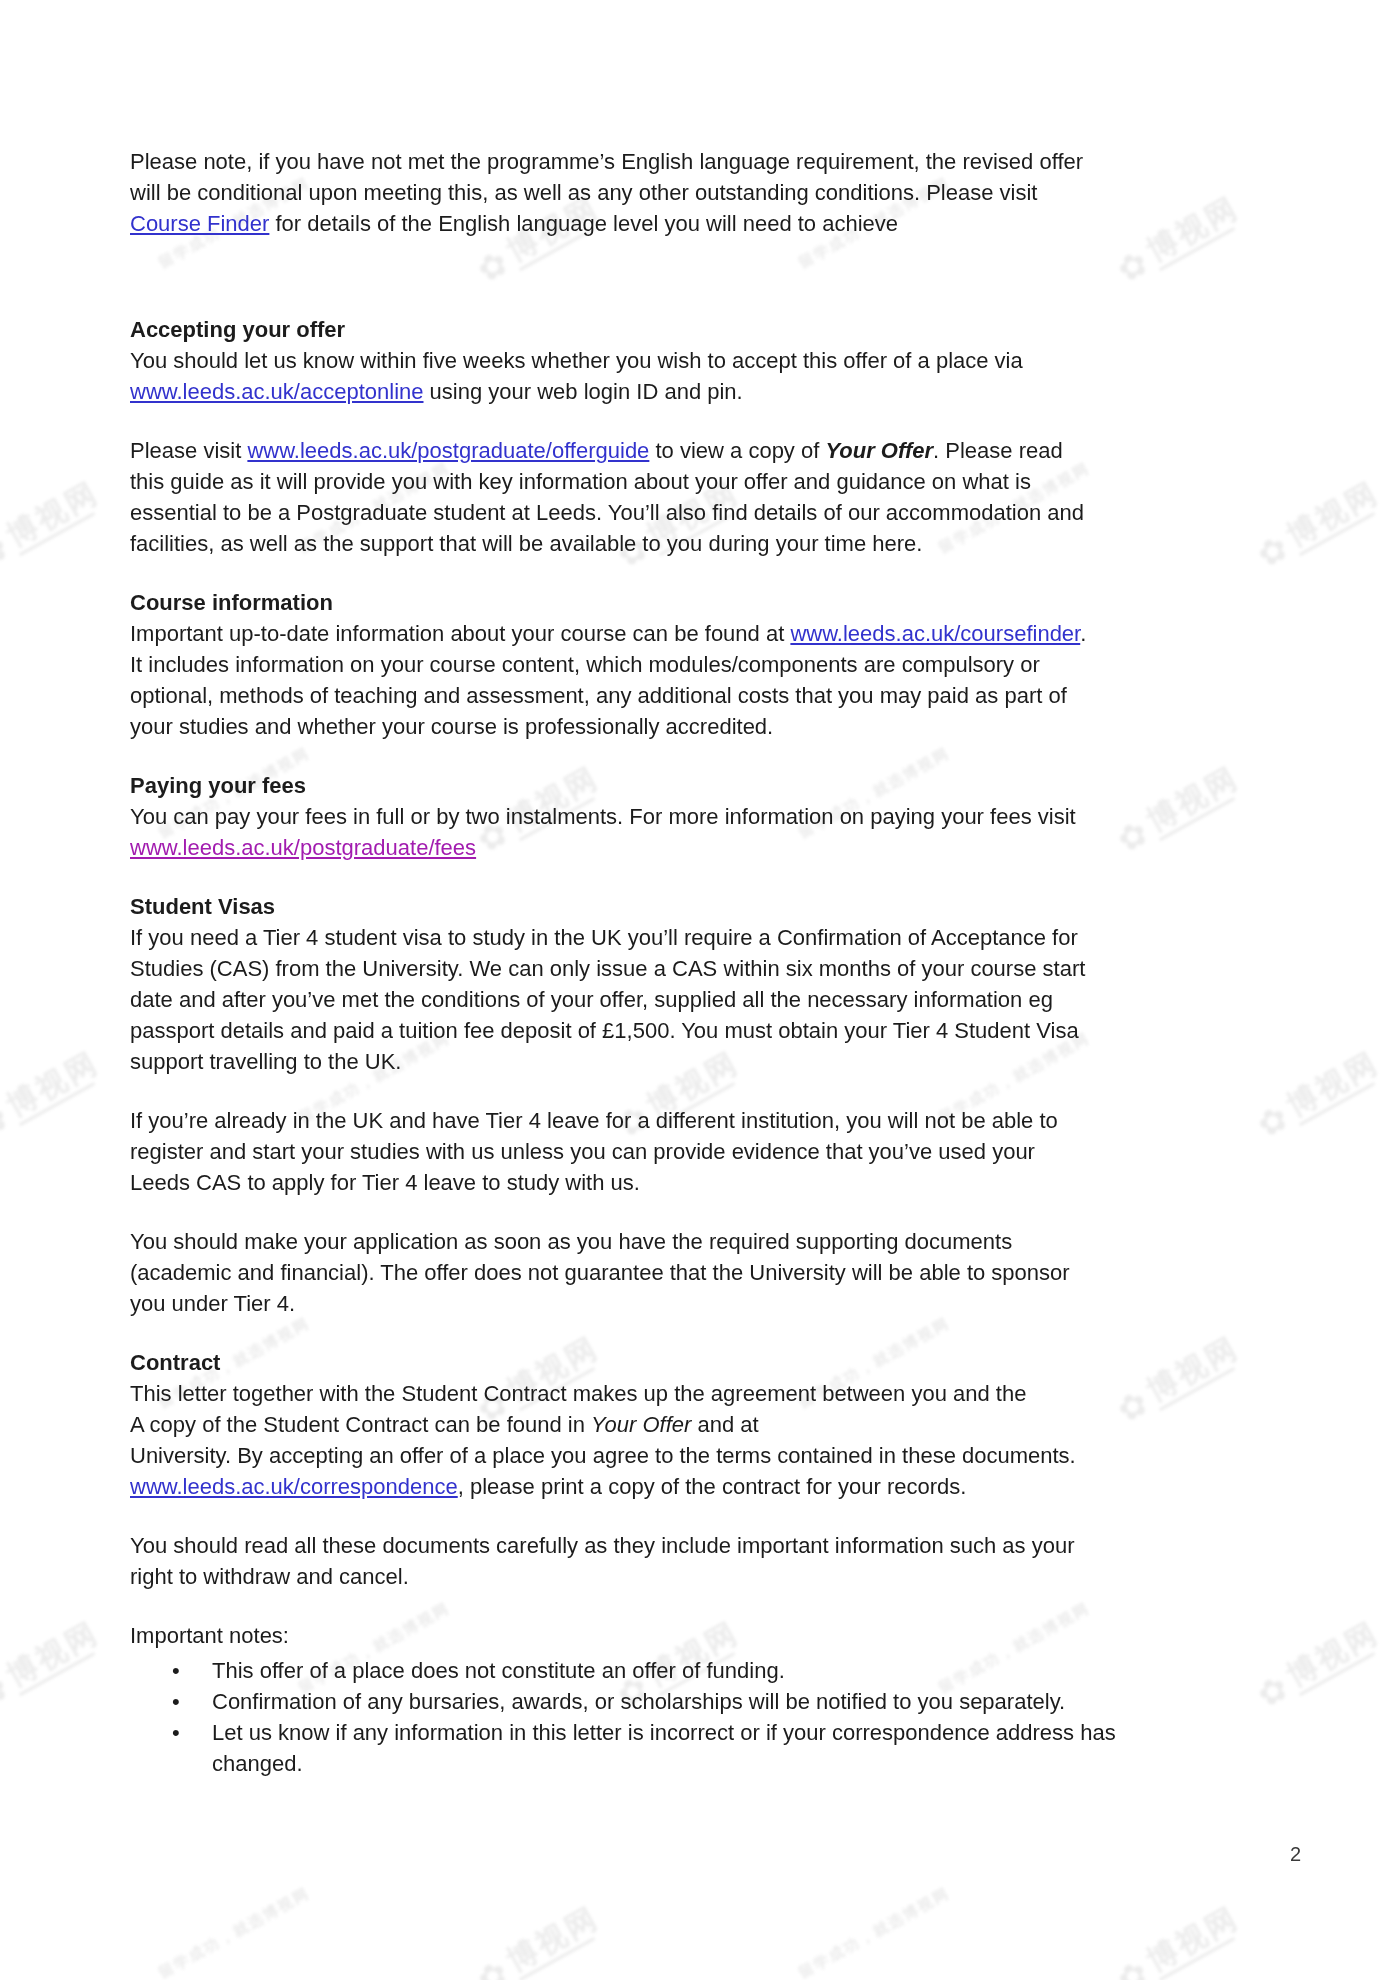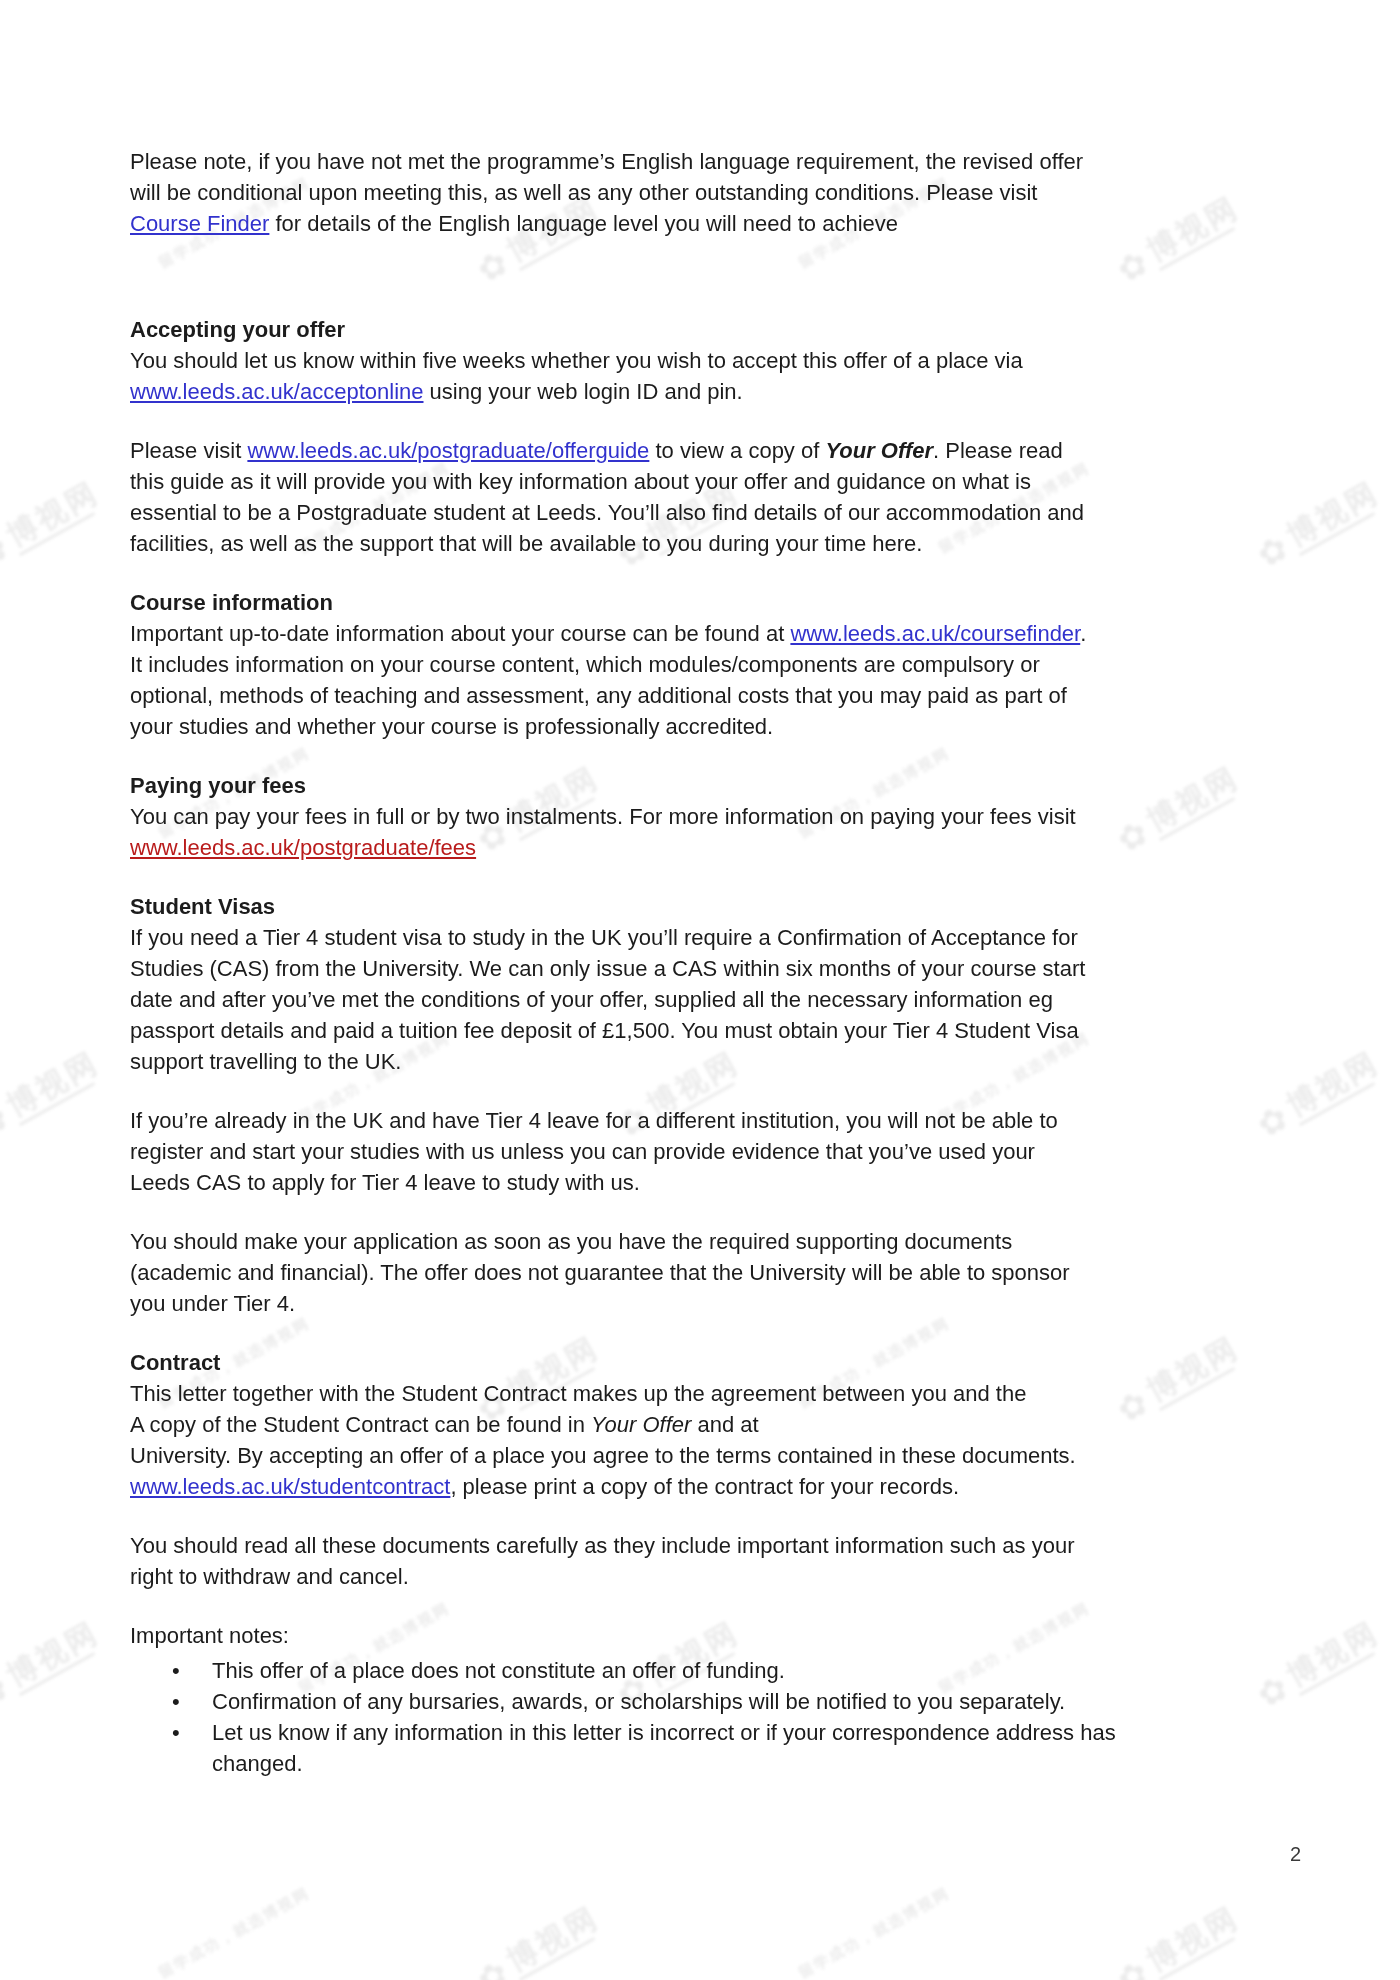--- a/index.html
+++ b/index.html
@@ -235,21 +235,21 @@
       <div class="heading">Course information</div>
       <div class="para">
         <div class="line"><span>Important up-to-date information about your course can be found at </span><span class="lnk" style="color: rgb(50, 50, 205);">www.leeds.ac.uk/coursefinder</span><span>.</span></div>
         <div class="line"><span>It includes information on your course content, which modules/components are compulsory or</span></div>
         <div class="line"><span>optional, methods of teaching and assessment, any additional costs that you may paid as part of</span></div>
         <div class="line"><span>your studies and whether your course is professionally accredited.</span></div>
       </div>
       <div class="heading">Paying your fees</div>
       <div class="para">
         <div class="line"><span>You can pay your fees in full or by two instalments. For more information on paying your fees visit</span></div>
-        <div class="line"><span class="lnk" style="color: #b91c1c;">www.leeds.ac.uk/postgraduate/fees</span></div>
+        <div class="line"><span class="lnk" style="color: #a21caf;">www.leeds.ac.uk/postgraduate/fees</span></div>
       </div>
       <div class="heading">Student Visas</div>
       <div class="para">
         <div class="line"><span>If you need a Tier 4 student visa to study in the UK you’ll require a Confirmation of Acceptance for</span></div>
         <div class="line"><span>Studies (CAS) from the University. We can only issue a CAS within six months of your course start</span></div>
         <div class="line"><span>date and after you’ve met the conditions of your offer, supplied all the necessary information eg</span></div>
         <div class="line"><span>passport details and paid a tuition fee deposit of £1,500. You must obtain your Tier 4 Student Visa</span></div>
         <div class="line"><span>support travelling to the UK.</span></div>
       </div>
       <div class="para">
@@ -260,21 +260,21 @@
       <div class="para">
         <div class="line"><span>You should make your application as soon as you have the required supporting documents</span></div>
         <div class="line"><span>(academic and financial). The offer does not guarantee that the University will be able to sponsor</span></div>
         <div class="line"><span>you under Tier 4.</span></div>
       </div>
       <div class="heading">Contract</div>
       <div class="para">
         <div class="line"><span>This letter together with the Student Contract makes up the agreement between you and the</span></div>
         <div class="line"><span>A copy of the Student Contract can be found in </span><span class="it">Your Offer</span><span> and at</span></div>
         <div class="line"><span>University. By accepting an offer of a place you agree to the terms contained in these documents.</span></div>
-        <div class="line"><span class="lnk" style="color: rgb(50, 50, 205);">www.leeds.ac.uk/studentcontract</span><span>, please print a copy of the contract for your records.</span></div>
+        <div class="line"><span class="lnk" style="color: rgb(50, 50, 205);">www.leeds.ac.uk/correspondence</span><span>, please print a copy of the contract for your records.</span></div>
       </div>
       <div class="para">
         <div class="line"><span>You should read all these documents carefully as they include important information such as your</span></div>
         <div class="line"><span>right to withdraw and cancel.</span></div>
       </div>
       <div class="para gap-sm">
         <div class="line"><span>Important notes:</span></div>
       </div>
       <div class="bullets">
         <div class="bullet-row">

